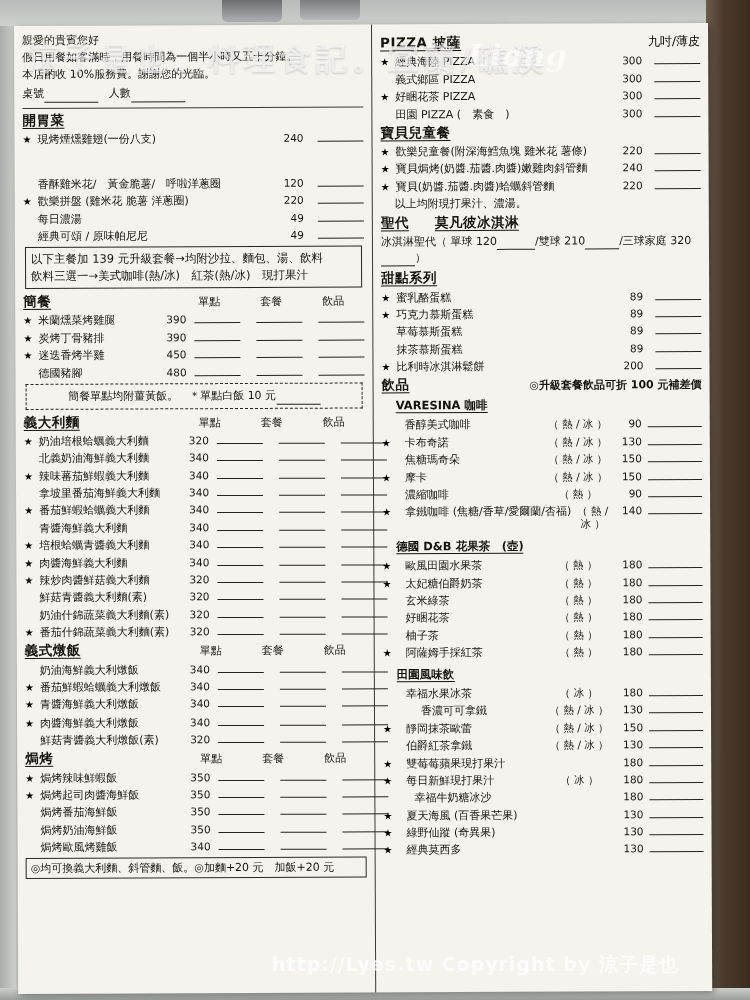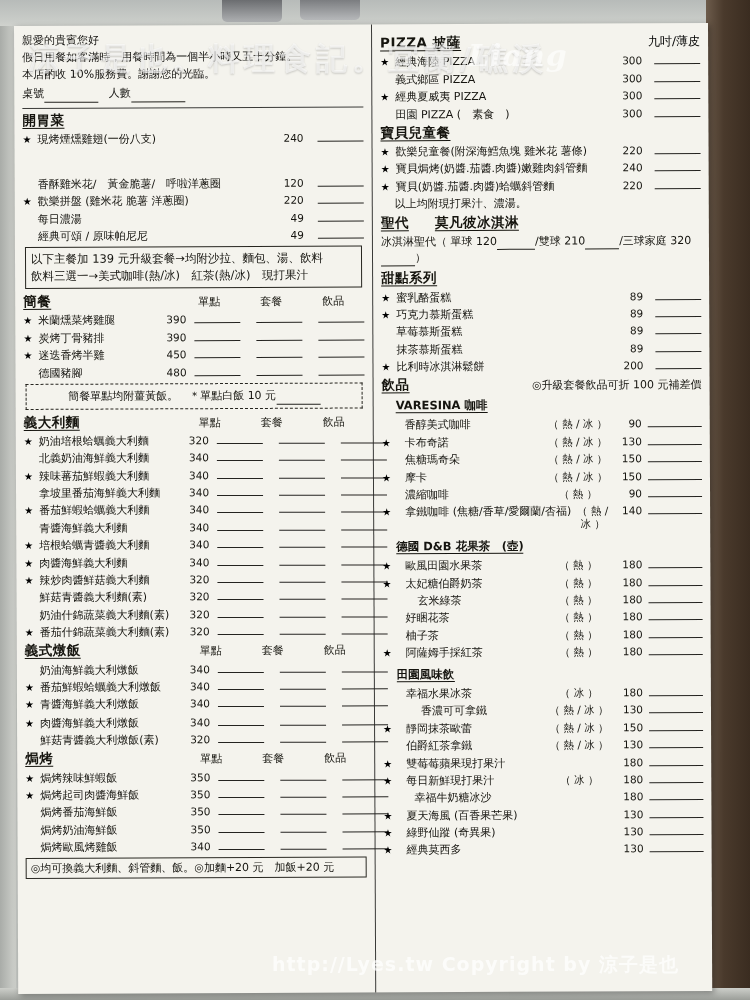--- a/index.html
+++ b/index.html
@@ -49,21 +49,21 @@
   .blanks i{display:block;width:46px;border-bottom:1.4px solid #242320;margin:0 8px;height:10px;}
   .b1{margin-left:auto;width:46px;border-bottom:1.4px solid #242320;height:10px;display:block;}
 
   .boxnote{border:1.2px solid #26251f;padding:3px 5px;margin:4px 2px 5px 2px;
            font-size:11.5px;line-height:17px;color:#15140f;}
   .boxnote.dash{border-style:dashed;text-align:center;padding:3px 4px;font-size:11px;}
 
   .sub-title{font-size:11.5px;font-weight:bold;color:#15140f;
              border-bottom:1.3px solid #15140f;display:inline-block;
              margin:4px 0 1px 14px;line-height:14px;}
-  .rightnote{font-size:11px;color:#15140f;margin-left:auto;}
+  .rightnote{font-size:11px;color:#15140f;margin-left:auto;font-weight:bold;}
   .temp{width:72px;text-align:center;font-size:10.5px;}
   .subline{font-size:11px;color:#15140f;margin:3px 0 3px 14px;}
   .pizza-hdr{margin-left:auto;font-size:12px;}
   .sundae{font-size:11px;color:#15140f;margin:3px 0 2px 0;line-height:15px;}
   .foot{font-size:11px;color:#15140f;border:1.1px solid #2a2923;
         padding:2px 4px;margin-top:3px;}
 
   
   .wm{position:absolute;pointer-events:none;color:rgba(255,255,255,.62);
       font-weight:bold;white-space:nowrap;}
@@ -466,21 +466,21 @@
           <i class="b1" style="margin-left: 12px; flex: 0 0 46px;"></i>
         </div>
         <div class="item">
           <span class="star"></span>
           <span class="nm">義式鄉區 PIZZA</span>
           <span class="pr" style="margin-left: auto; width: 36px;">300</span>
           <i class="b1" style="margin-left: 12px; flex: 0 0 46px;"></i>
         </div>
         <div class="item">
           <span class="star">★</span>
-          <span class="nm">經典夏威夷 PIZZA</span>
+          <span class="nm">好睏花茶 PIZZA</span>
           <span class="pr" style="margin-left: auto; width: 36px;">300</span>
           <i class="b1" style="margin-left: 12px; flex: 0 0 46px;"></i>
         </div>
         <div class="item">
           <span class="star"></span>
           <span class="nm">田園 PIZZA (　素食　)</span>
           <span class="pr" style="margin-left: auto; width: 36px;">300</span>
           <i class="b1" style="margin-left: 12px; flex: 0 0 46px;"></i>
         </div>
       </div>
@@ -611,21 +611,21 @@
           </div>
           <div class="item">
             <span class="star">★</span>
             <span class="nm" style="margin-left: 8px;">太妃糖伯爵奶茶</span>
             <span class="temp" style="margin-left: auto;">（ 熱 ）</span>
             <span class="pr" style="width: 28px; flex: 0 0 28px;">180</span>
             <i class="b1" style="margin-left: 6px; flex: 0 0 54px;"></i>
           </div>
           <div class="item">
             <span class="star"></span>
-            <span class="nm" style="margin-left: 20px;">玄米綠茶</span>
+            <span class="nm" style="margin-left: 8px;">玄米綠茶</span>
             <span class="temp" style="margin-left: auto;">（ 熱 ）</span>
             <span class="pr" style="width: 28px; flex: 0 0 28px;">180</span>
             <i class="b1" style="margin-left: 6px; flex: 0 0 54px;"></i>
           </div>
           <div class="item">
             <span class="star"></span>
             <span class="nm" style="margin-left: 8px;">好睏花茶</span>
             <span class="temp" style="margin-left: auto;">（ 熱 ）</span>
             <span class="pr" style="width: 28px; flex: 0 0 28px;">180</span>
             <i class="b1" style="margin-left: 6px; flex: 0 0 54px;"></i>

